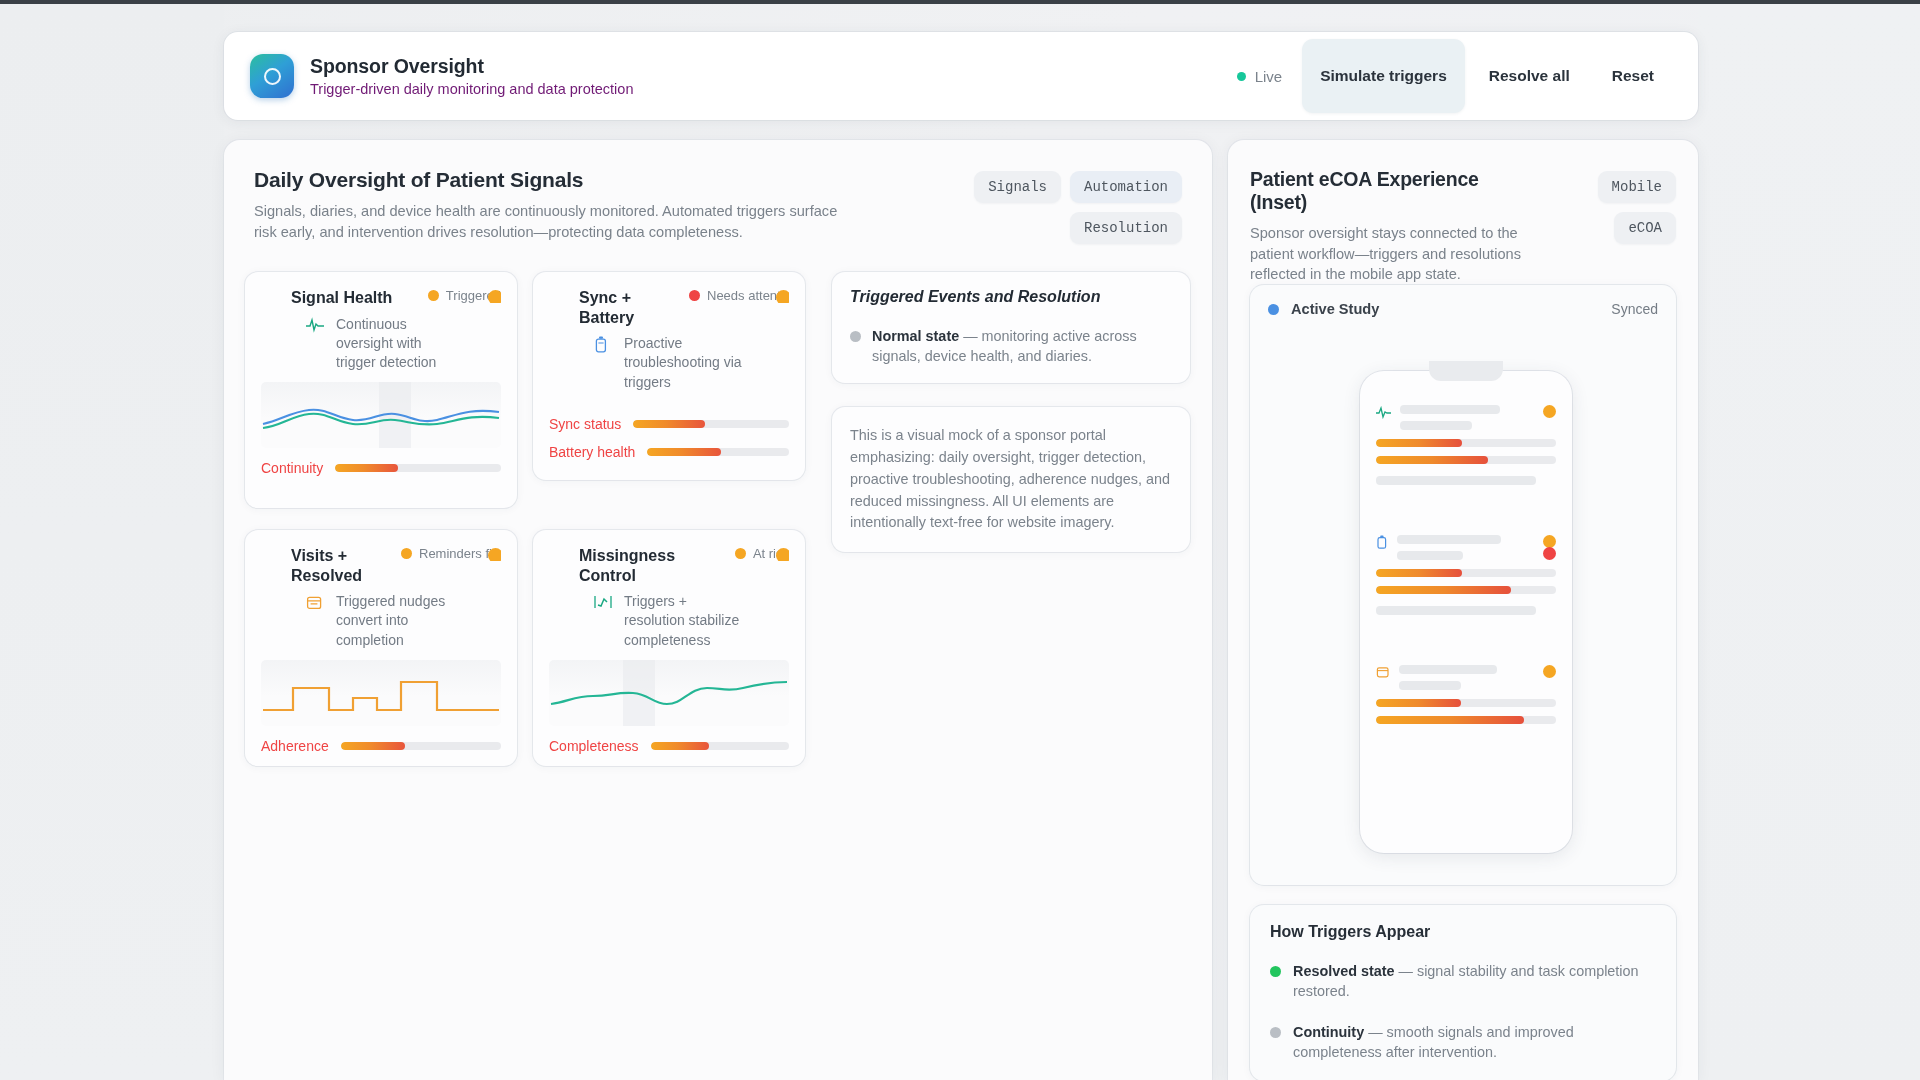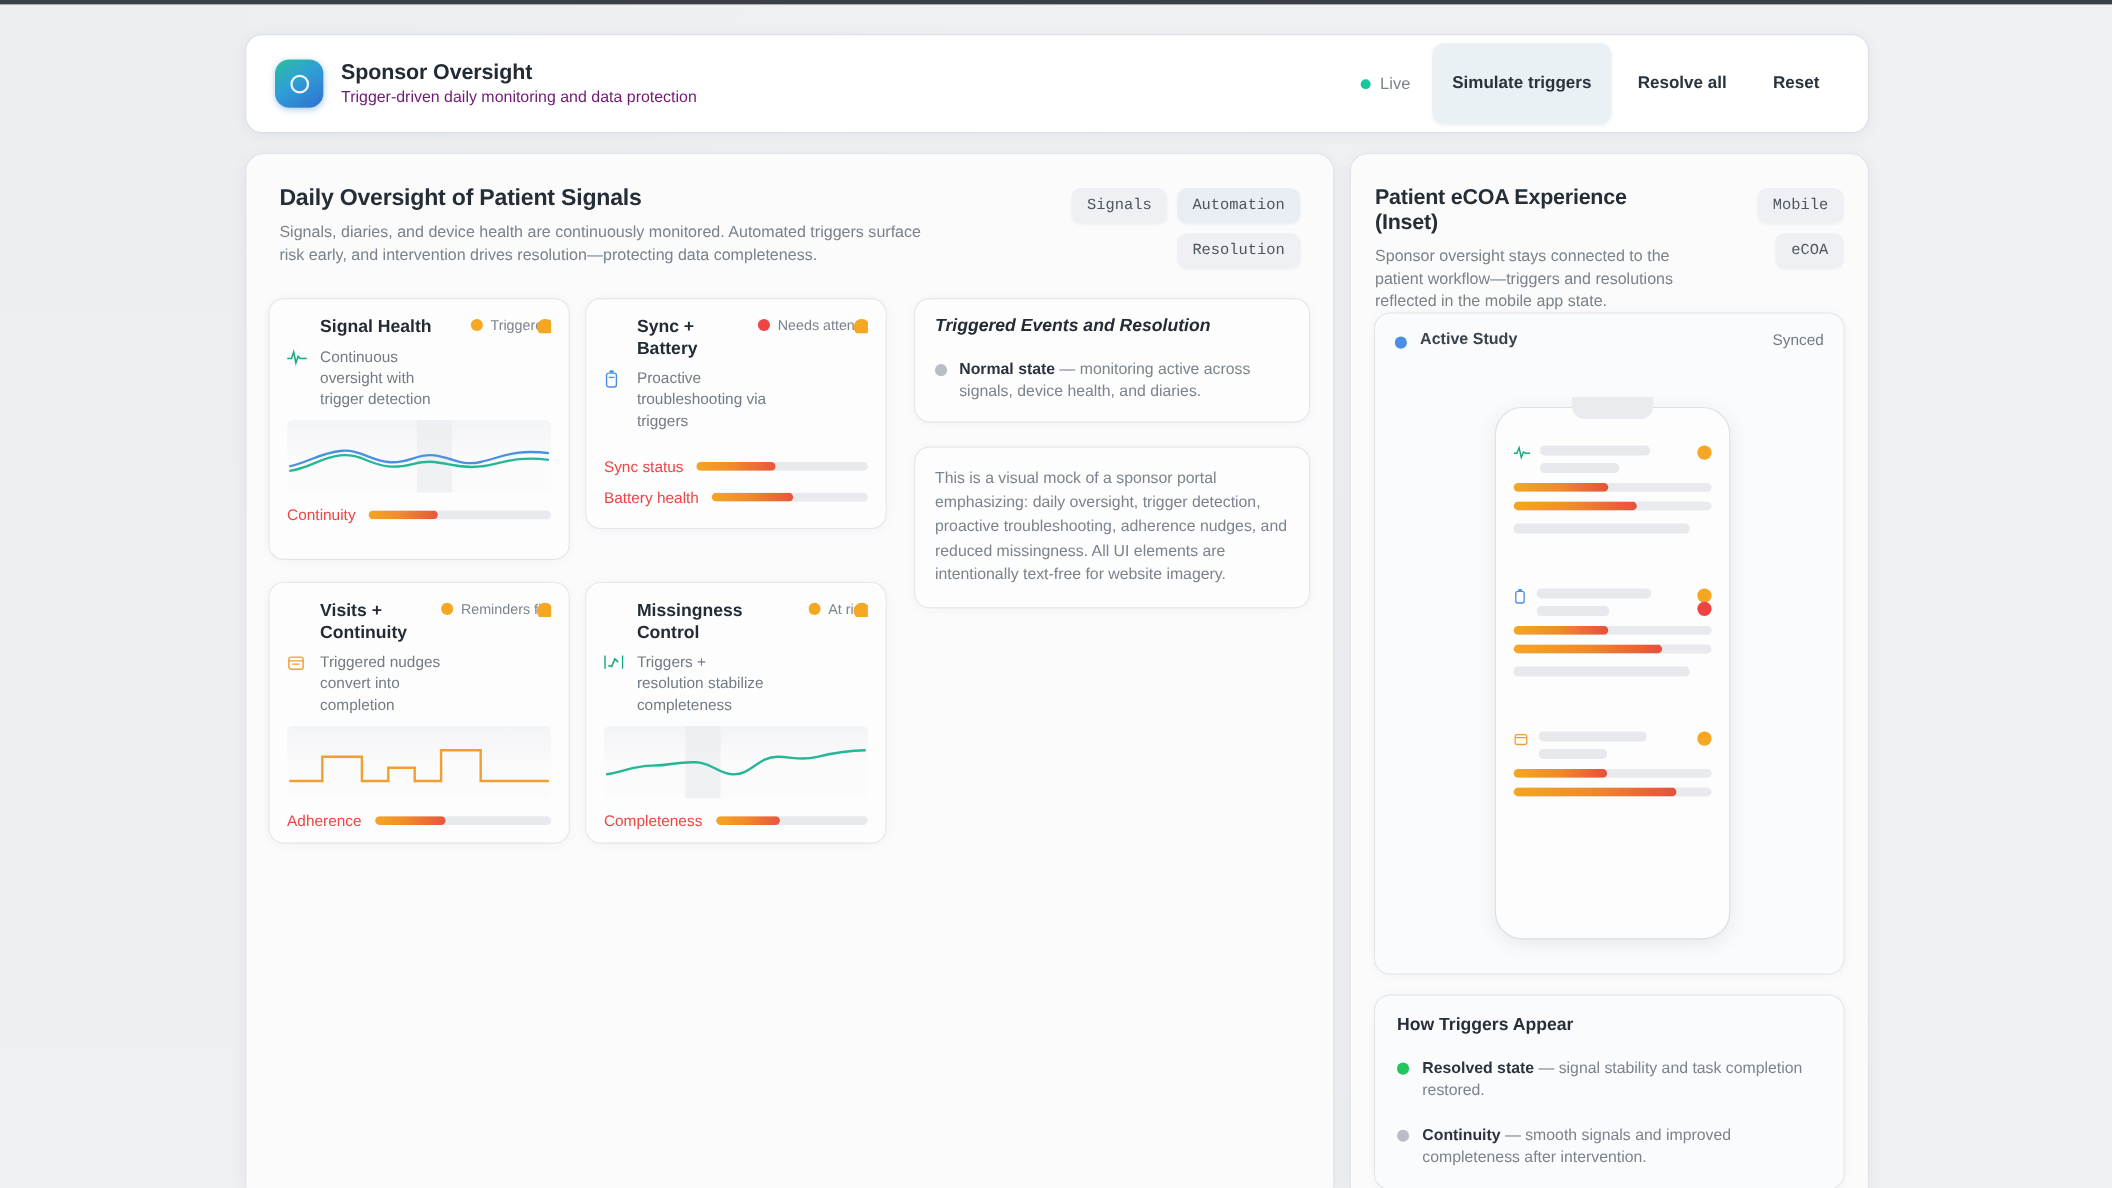--- a/index.html
+++ b/index.html
@@ -83,21 +83,21 @@
   .c4 { left:288px; top:258px; height:236px; }
   .card-top { display:flex; align-items:flex-start; }
   .card-title { font-size:16px; font-weight:bold; color:#232b34; line-height:1.22;
                 width:118px; margin-left:30px; }
   .badge { margin-left:auto; display:flex; align-items:center; gap:7px;
            font-size:13px; color:#7b838c; white-space:nowrap; position:relative;
            max-width:100px; overflow:hidden; }
   .badge .bd { width:11px; height:11px; border-radius:50%; flex:none; }
   .badge .bd2 { position:absolute; right:-2px; top:2px; width:15px; height:15px;
                 border-radius:50%; }
-  .card-body { display:flex; margin-top:7px; }
+  .card-body { display:flex; margin-top:7px;justify-content:center; }
   .cicon { width:22px; flex:none; padding-top:2px; }
   .cdesc { font-size:14px; color:#737b85; line-height:1.38; width:120px; margin-left:8px; }
   .spark { margin-top:10px; height:66px; position:relative;
            background:linear-gradient(180deg,#f3f4f6 0%,#fbfbfc 55%); border-radius:5px; }
   .spark svg { position:absolute; inset:0; }
   .metric { display:flex; align-items:center; gap:12px; margin-top:12px; }
   .metric .ml { font-size:14px; color:#ef4444; white-space:nowrap; }
   .bar { flex:1; height:8px; border-radius:5px; background:#e9eaed; overflow:hidden; }
   .bar i { display:block; height:100%; border-radius:5px;
            background:linear-gradient(90deg,#f5a623 0%,#f08b2b 45%,#e8553c 100%); }
@@ -113,21 +113,21 @@
   .ev-txt { font-size:14.4px; color:#7b838c; line-height:1.42; }
   .ev-txt b { color:#2b333c; font-weight:bold; }
   .note { margin-top:24px; background:#fdfdfe; border-radius:13px; padding:18px 18px;
           box-shadow:0 1px 10px rgba(45,60,80,.05), 0 0 0 1px rgba(232,234,238,.95);
           font-size:14.4px; color:#7b838c; line-height:1.52; }
 
   
   .inset { position:absolute; left:1250px; top:285px; width:426px; height:600px;
            background:#fafbfc; border-radius:14px;
            box-shadow:0 1px 10px rgba(45,60,80,.05), 0 0 0 1px rgba(230,233,237,.95); }
-  .inset-bar { display:flex; align-items:flex-end; padding:16px 18px; }
+  .inset-bar { display:flex; align-items:center; padding:16px 18px; }
   .inset-bar .bdot { width:11px; height:11px; border-radius:50%; background:#4a90e2; }
   .inset-label { font-size:14.6px; font-weight:bold; color:#3b434c; margin-left:12px; }
   .inset-state { margin-left:auto; font-size:14px; color:#747c85; }
   .phone { position:absolute; left:110px; top:86px; width:212px; height:482px;
            background:#fdfdfe; border-radius:24px;
            box-shadow:0 4px 18px rgba(45,60,80,.10), 0 0 0 1px rgba(228,231,236,.95); }
   .notch { position:absolute; left:50%; transform:translateX(-50%); top:-10px;
            width:74px; height:20px; background:#e9ebee; border-radius:0 0 12px 12px; }
   .prow { position:absolute; left:16px; width:180px; }
   .prow .phead { display:flex; gap:9px; align-items:flex-start; }
@@ -251,21 +251,21 @@
       <div class="metric">
         <span class="ml">Battery health</span>
         <span class="bar">
             <i style="width:52%"></i>
           </span>
       </div>
     </div>
 
     <div class="card c3">
       <div class="card-top">
-        <div class="card-title">Visits + Continuity</div>
+        <div class="card-title">Visits + Resolved</div>
         <div class="badge">
           <span class="bd" style="background:#f5a623"></span>
           <span>Reminders fired</span>
           <span class="bd2" style="background:#f5a623"></span>
         </div>
       </div>
       <div class="card-body">
         <div class="cicon">
           <svg width="17" height="17" viewBox="0 0 17 17">
               <rect x="1.6" y="3.4" width="13" height="11" rx="2" fill="none" stroke="#f0a033" stroke-width="1.3"></rect>

